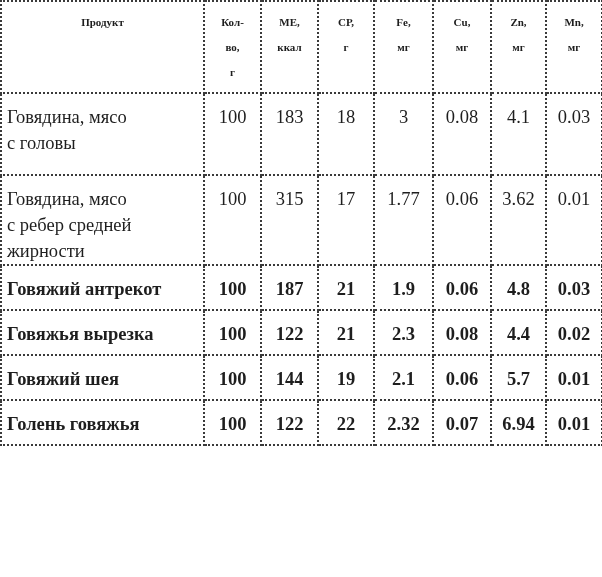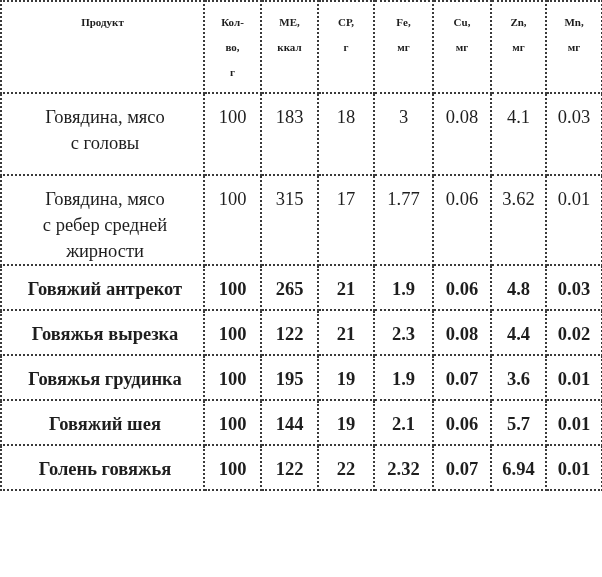--- a/index.html
+++ b/index.html
@@ -23,21 +23,21 @@
     padding-top: 8px;
     text-align: center;
     height: 82px;
   }
   td {
     font-size: 18.5px;
     line-height: 26px;
     padding-top: 10px;
     text-align: center;
   }
-  td.name { text-align: center; padding-left: 5px; }
+  td.name { text-align: left; padding-left: 5px; }
   tr.row-1 td { height: 70px; }
   tr.row-2 td { height: 76px; }
   tr.row-n td { height: 33px; font-weight: bold; }
 </style>
 </head>
 <body>
 
 <table>
   <colgroup>
     <col style="width:203px">
@@ -78,46 +78,36 @@
       <td>315</td>
       <td>17</td>
       <td>1.77</td>
       <td>0.06</td>
       <td>3.62</td>
       <td>0.01</td>
     </tr>
     <tr class="row-n">
       <td class="name">Говяжий антрекот</td>
       <td>100</td>
-      <td>265</td>
+      <td>187</td>
       <td>21</td>
       <td>1.9</td>
       <td>0.06</td>
       <td>4.8</td>
       <td>0.03</td>
     </tr>
     <tr class="row-n">
       <td class="name">Говяжья вырезка</td>
       <td>100</td>
       <td>122</td>
       <td>21</td>
       <td>2.3</td>
       <td>0.08</td>
       <td>4.4</td>
       <td>0.02</td>
-    </tr>
-    <tr class="row-n">
-      <td class="name">Говяжья грудинка</td>
-      <td>100</td>
-      <td>195</td>
-      <td>19</td>
-      <td>1.9</td>
-      <td>0.07</td>
-      <td>3.6</td>
-      <td>0.01</td>
     </tr>
     <tr class="row-n">
       <td class="name">Говяжий шея</td>
       <td>100</td>
       <td>144</td>
       <td>19</td>
       <td>2.1</td>
       <td>0.06</td>
       <td>5.7</td>
       <td>0.01</td>

